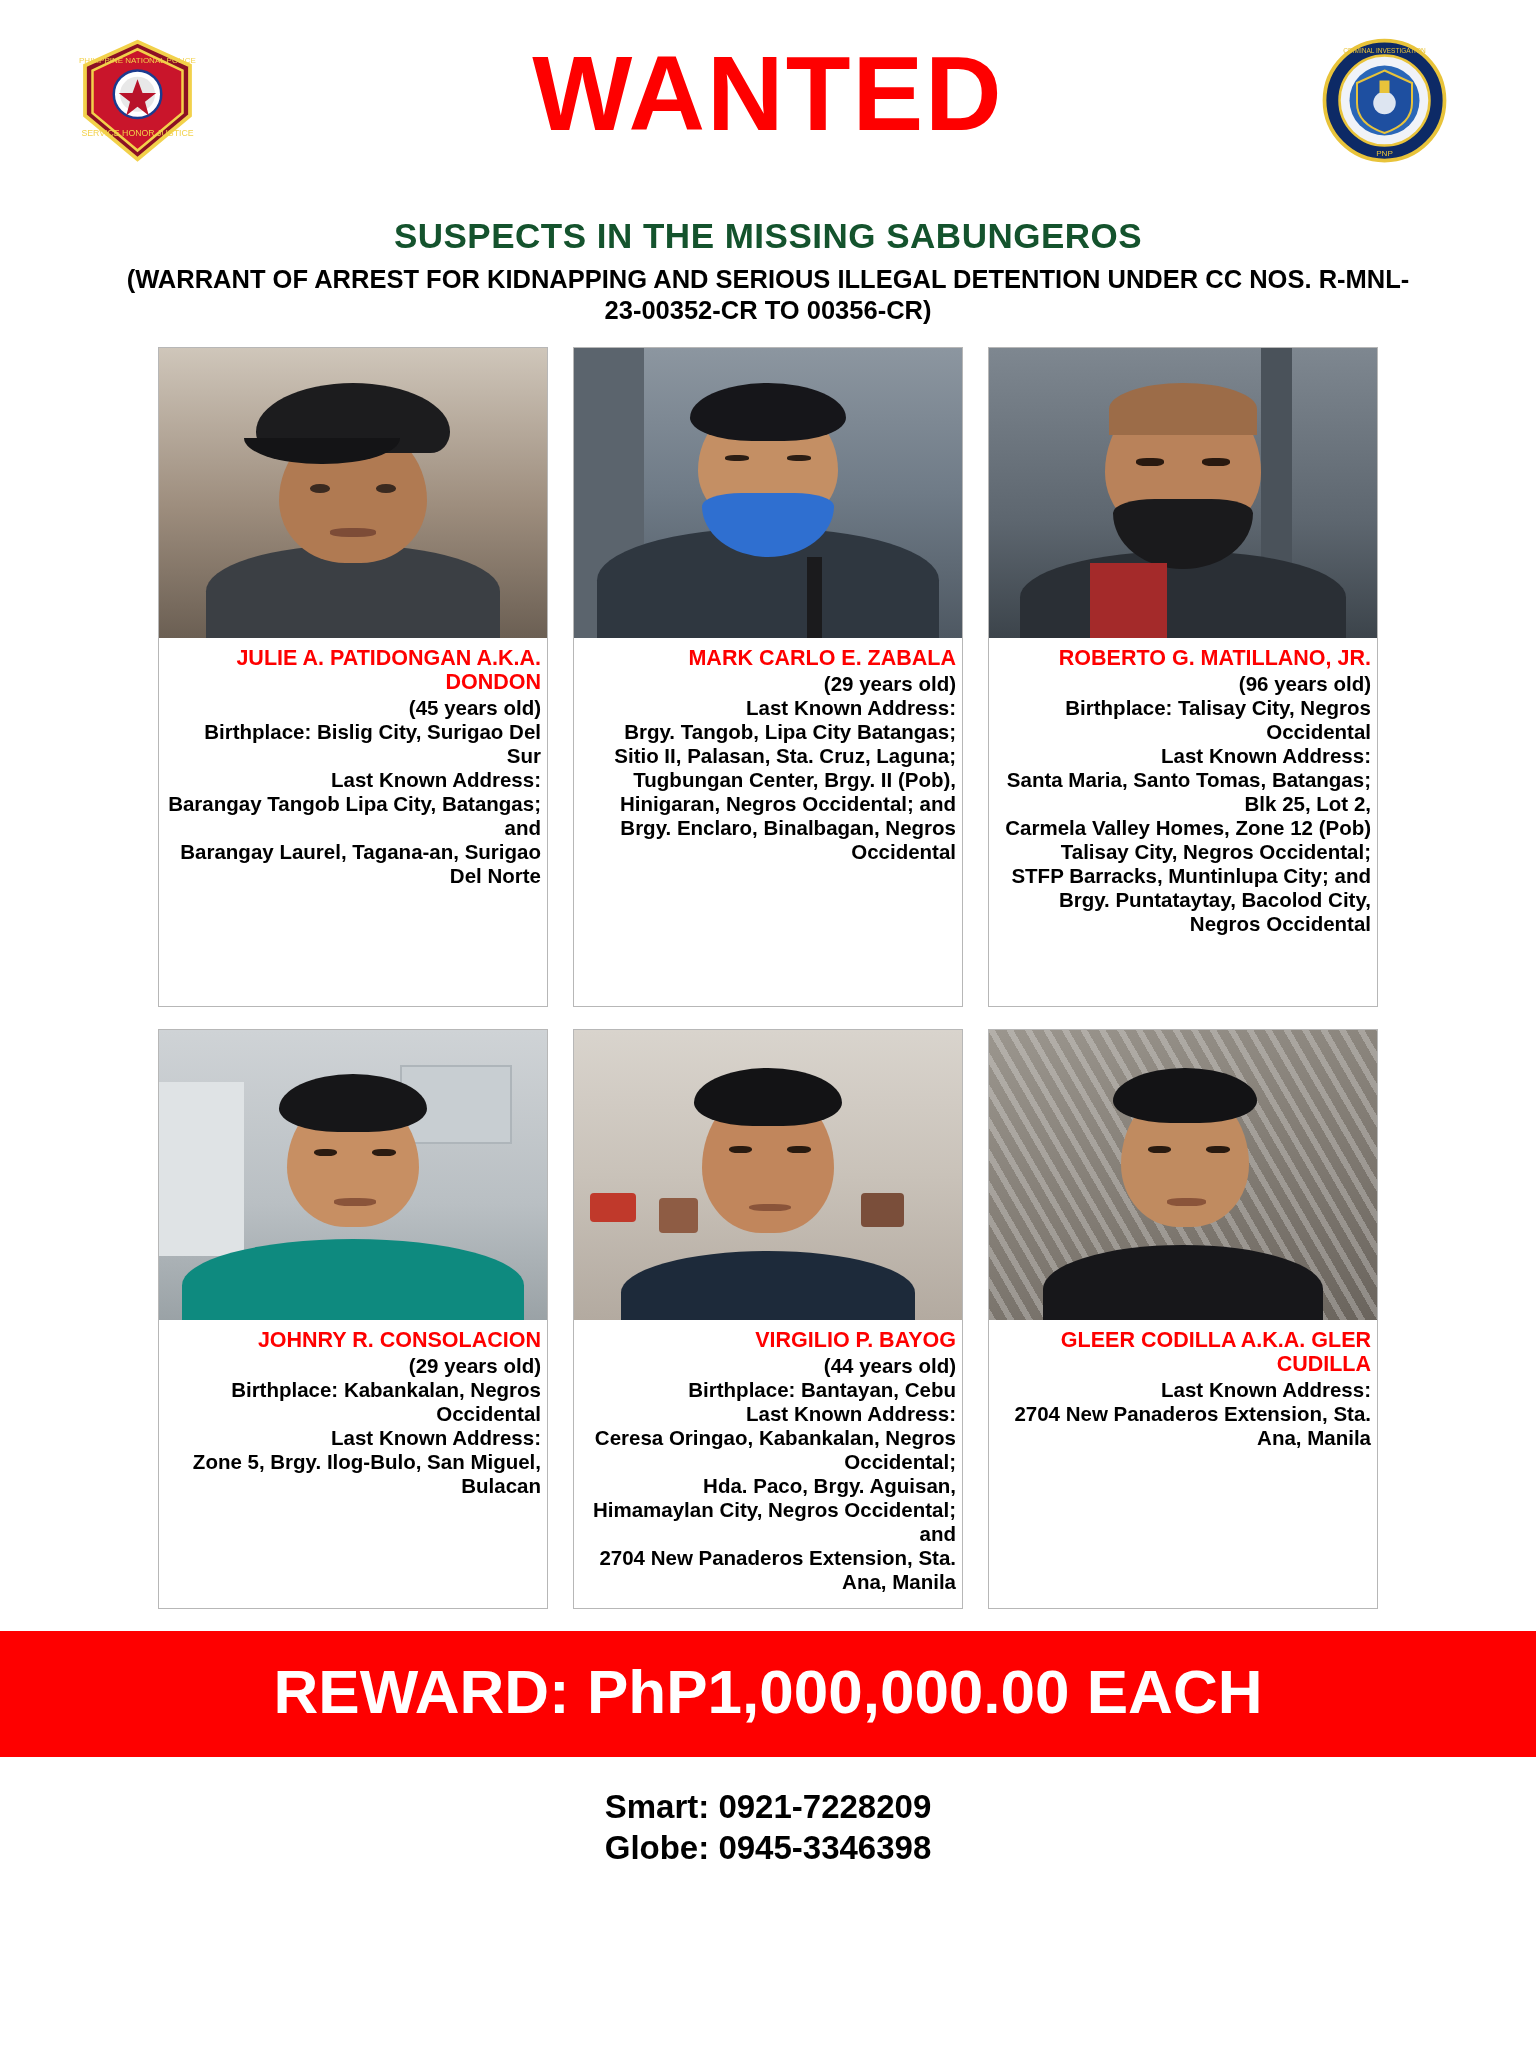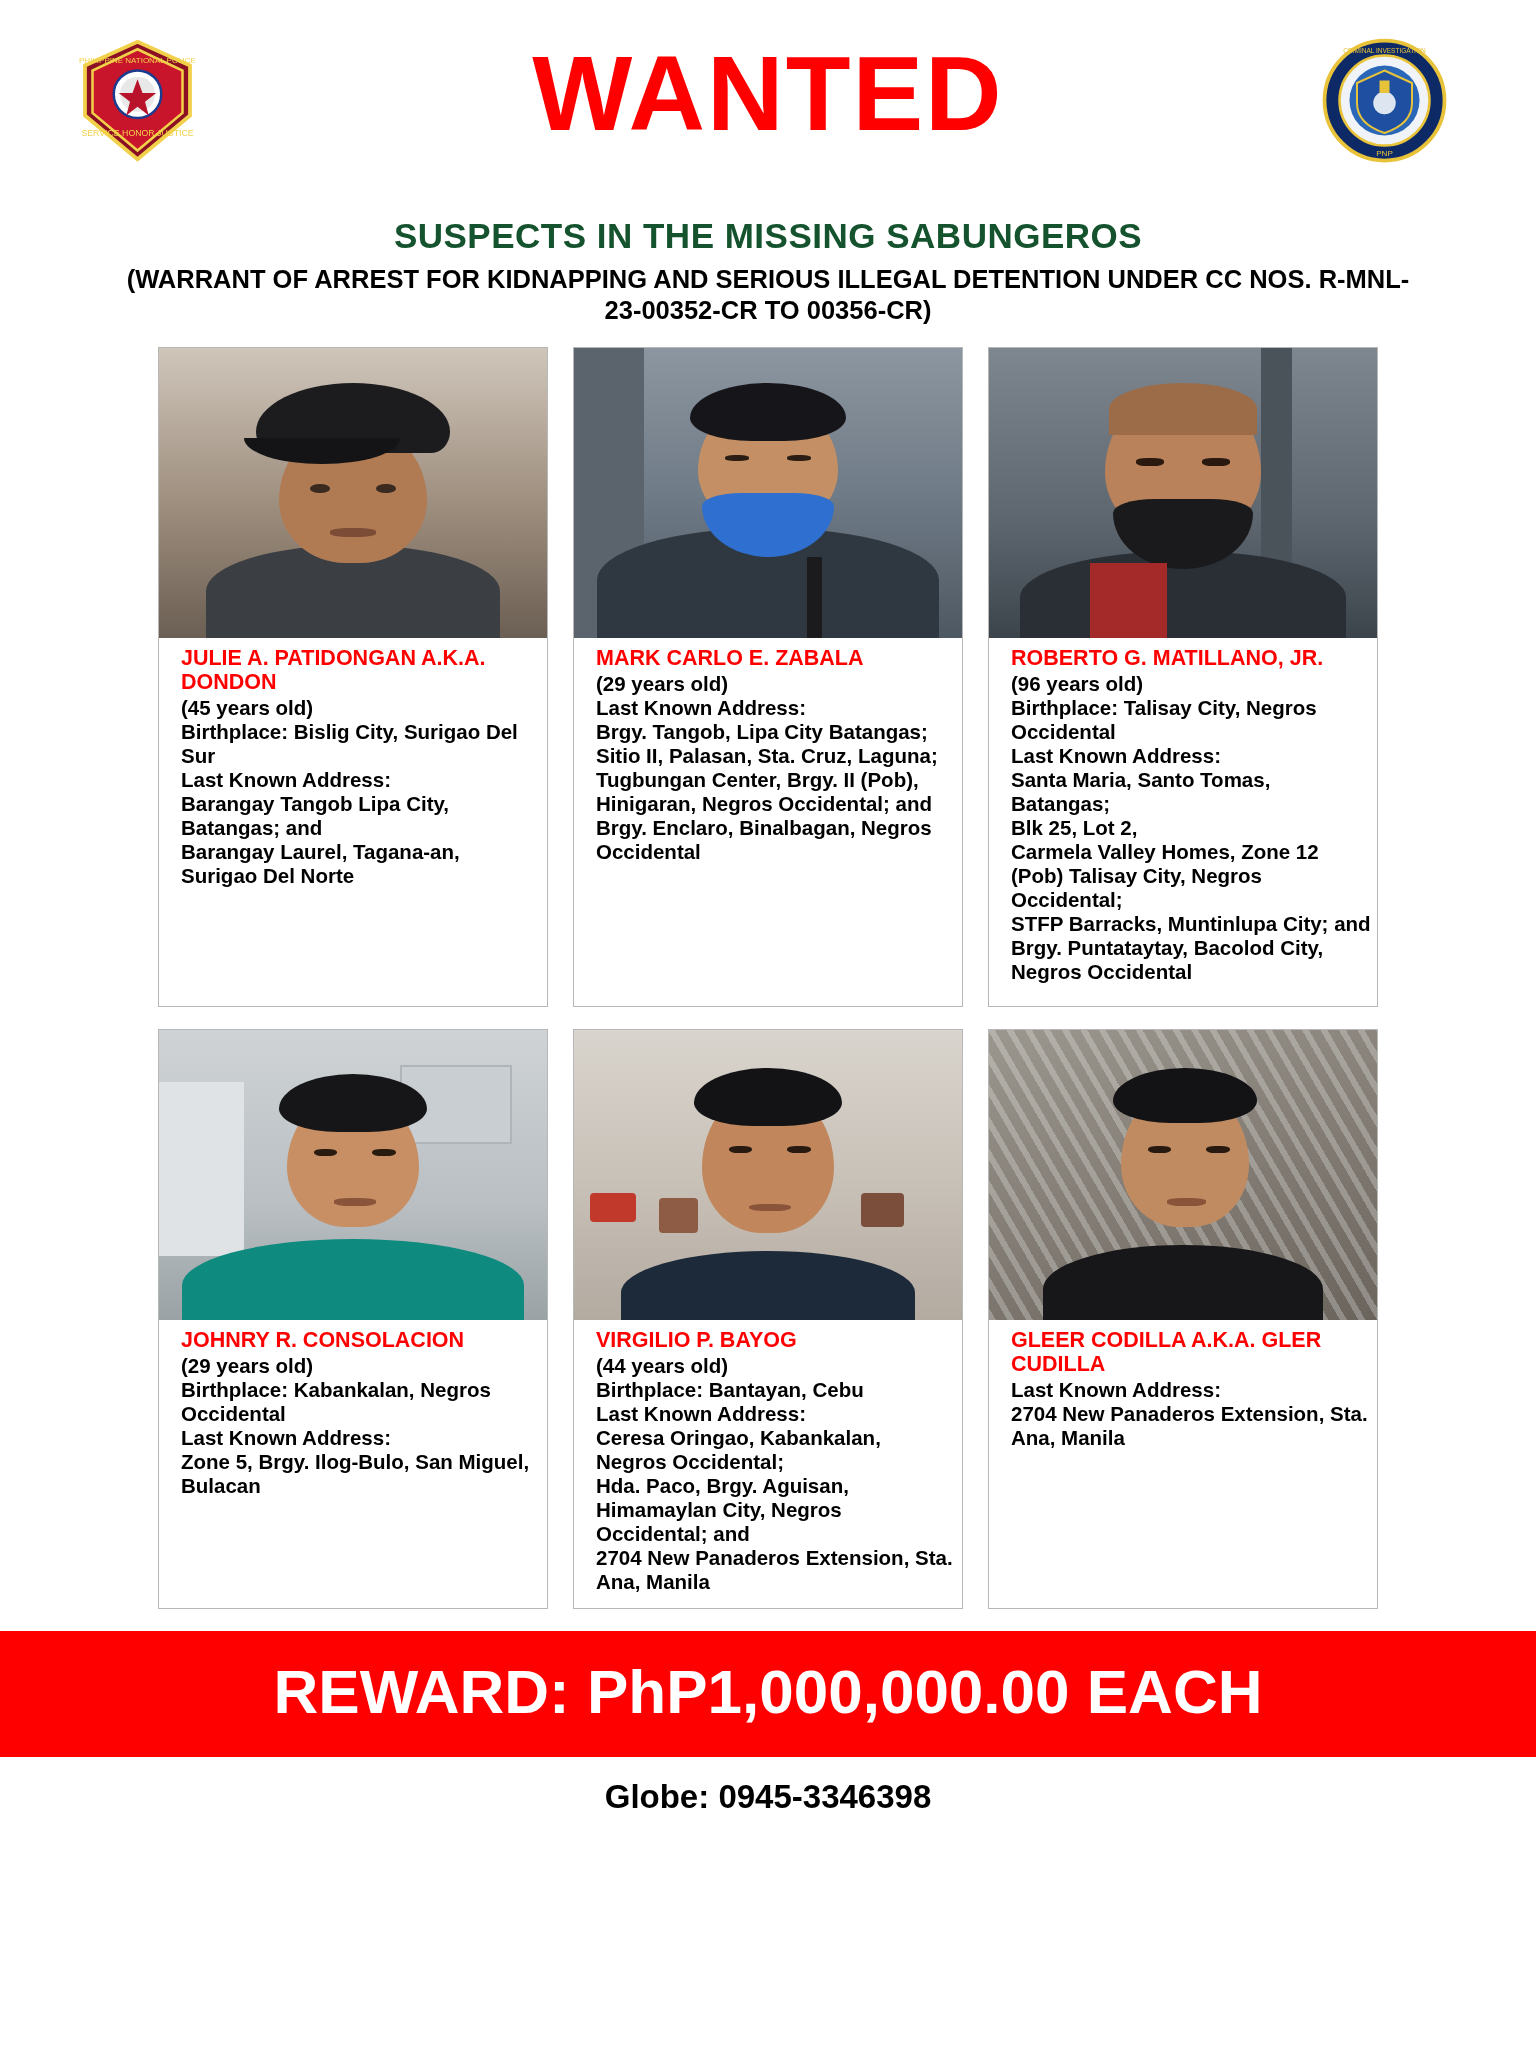--- a/index.html
+++ b/index.html
@@ -83,23 +83,22 @@
   }
   .photo {
     width: 100%;
     height: 290px;
     position: relative;
     overflow: hidden;
     background: #6d6d6d;
   }
   .card-body {
     padding: 8px 6px 10px 6px;
-    text-align: left;
+    text-align: right;
     flex: 1;
-    margin-left: 16px;
   }
   .name {
     color: #fe0000;
     font-weight: bold;
     font-size: 21.5px;
     line-height: 1.12;
     margin-bottom: 2px;
   }
   .details {
     font-size: 20.5px;
@@ -329,16 +328,17 @@
 A.K.A. GLER CUDILLA</div>
         <div class="details">Last Known Address:
 2704 New Panaderos Extension, Sta. Ana, Manila</div>
       </div>
     </div>
   </div>
 
   <div class="reward">REWARD: PhP1,000,000.00 EACH</div>
 
   <div class="footer">
+    <div class="contacts">Smart: 0921-7228209</div>
     <div class="contacts" style="margin-top:0;">Globe: 0945-3346398</div>
   </div>
 
 </div>
 
 </body></html>

